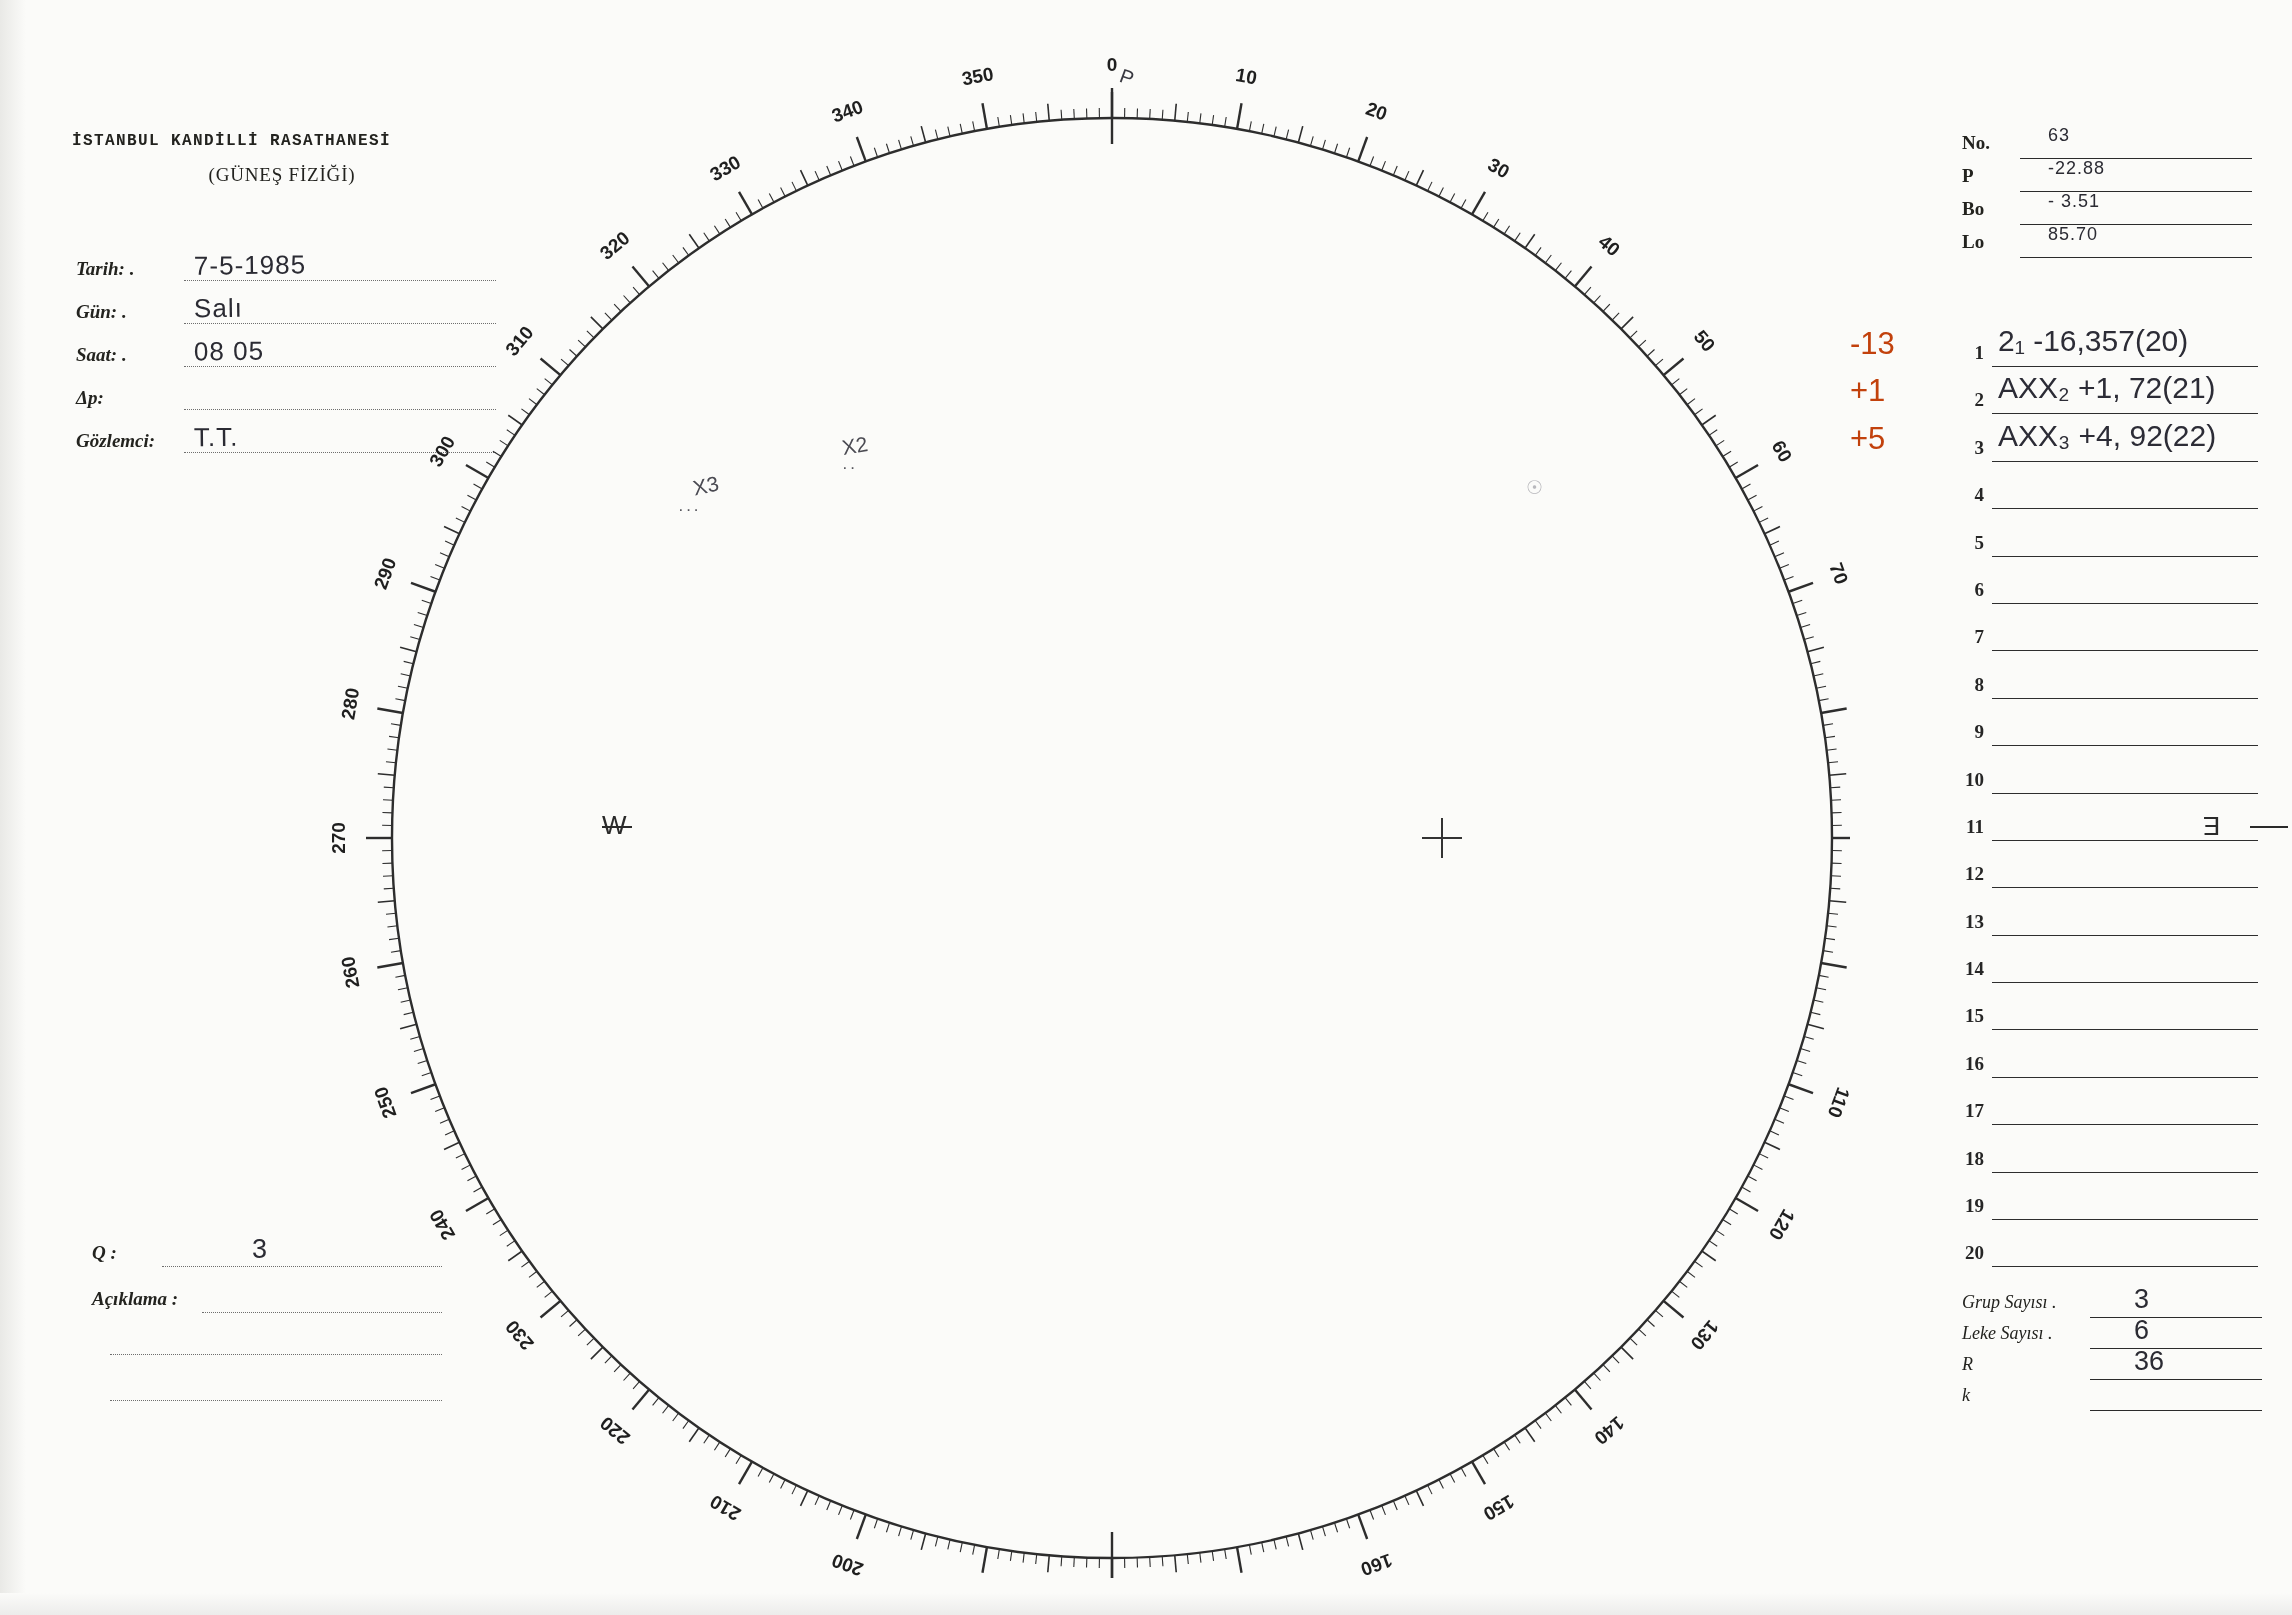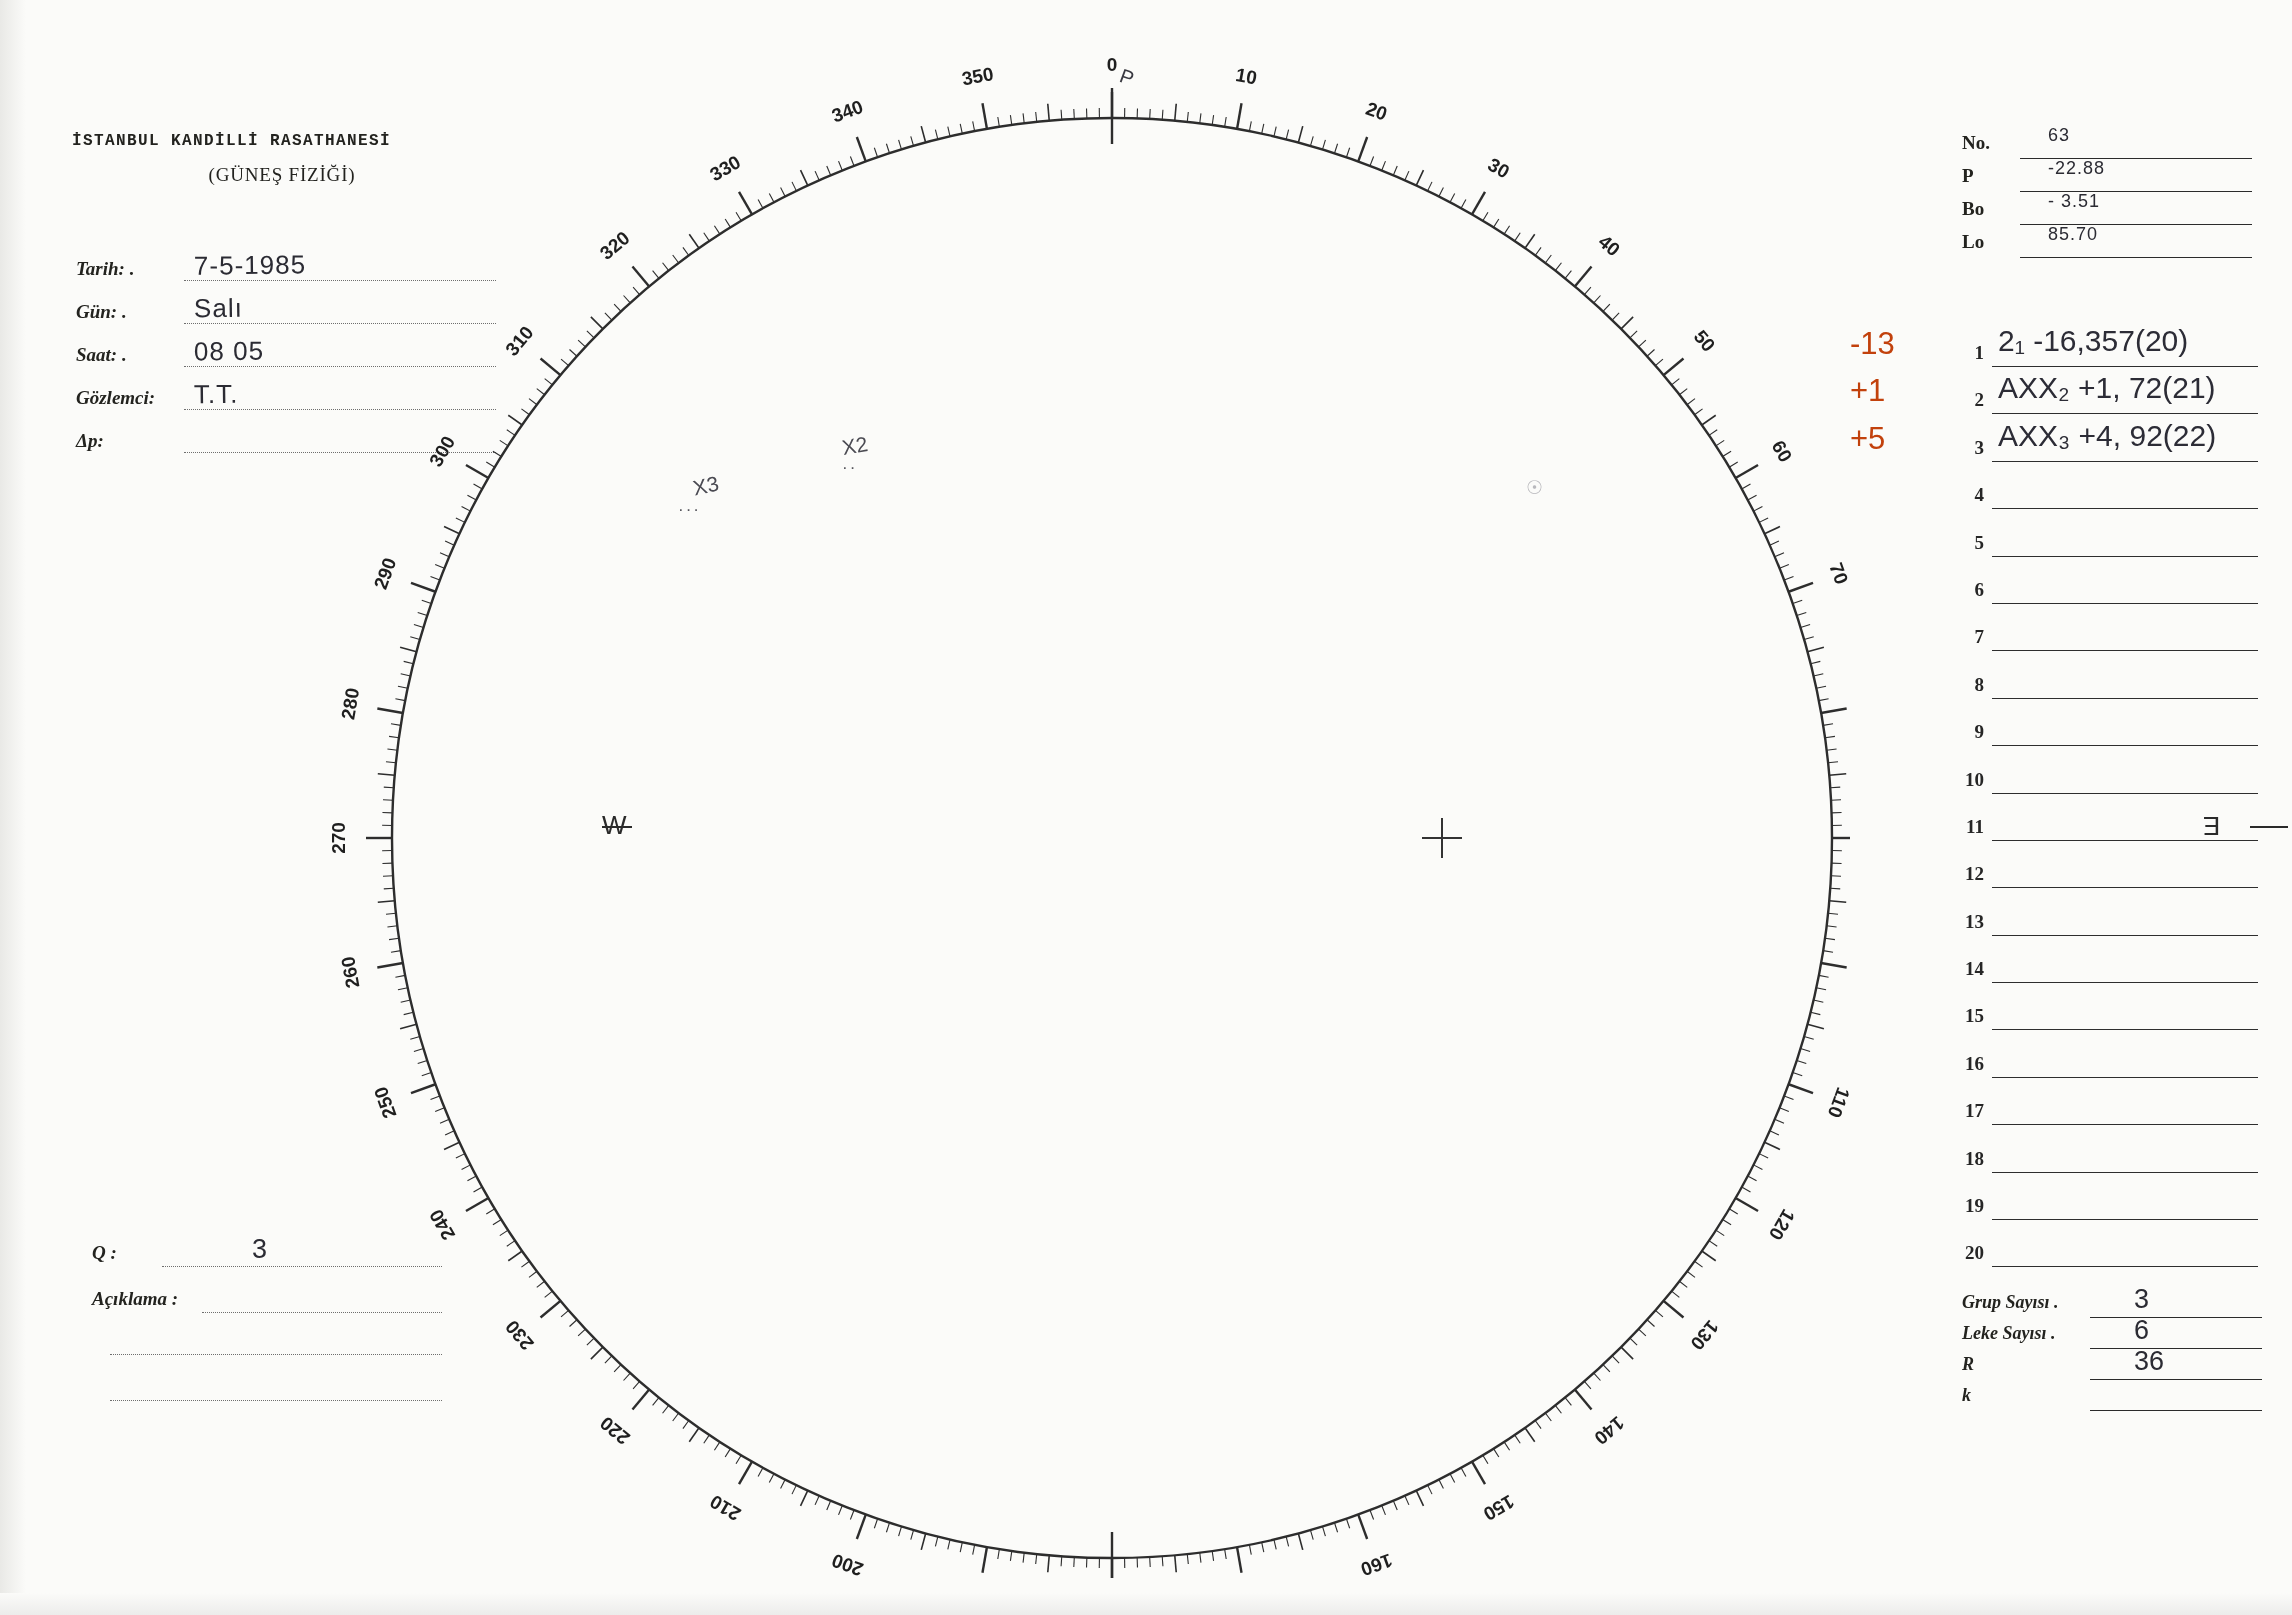--- a/index.html
+++ b/index.html
@@ -238,21 +238,21 @@
   .count-row {
     position: relative;
     height: 31px;
   }
   .count-label {
     position: absolute;
     left: 0;
     top: 2px;
     font-family: "Liberation Serif", serif;
     font-style: italic;
-    font-weight: bold;
+    font-weight: normal;
     font-size: 18px;
     color: #23231f;
     white-space: nowrap;
   }
   .count-line {
     position: absolute;
     left: 128px;
     right: 0;
     top: 27px;
     border-bottom: 1.6px solid #2b2b2b;
@@ -377,28 +377,28 @@
       <span class="field-label">Gün: .</span>
       <span class="field-dots"></span>
       <span class="field-value">Salı</span>
     </div>
     <div class="field-row">
       <span class="field-label">Saat: .</span>
       <span class="field-dots"></span>
       <span class="field-value">08 05</span>
     </div>
     <div class="field-row">
+      <span class="field-label">Δp:</span>
+      <span class="field-dots"></span>
+      <span class="field-value"></span>
+    </div>
+    <div class="field-row">
       <span class="field-label">Gözlemci:</span>
       <span class="field-dots"></span>
       <span class="field-value">T.T.</span>
-    </div>
-    <div class="field-row">
-      <span class="field-label">Δp:</span>
-      <span class="field-dots"></span>
-      <span class="field-value"></span>
     </div>
   </div>
 
   <div class="q-block">
     <div class="q-row">
       <span class="q-label">Q :</span>
       <span class="q-dots"></span>
       <span class="q-value">3</span>
     </div>
     <div class="q-row">

